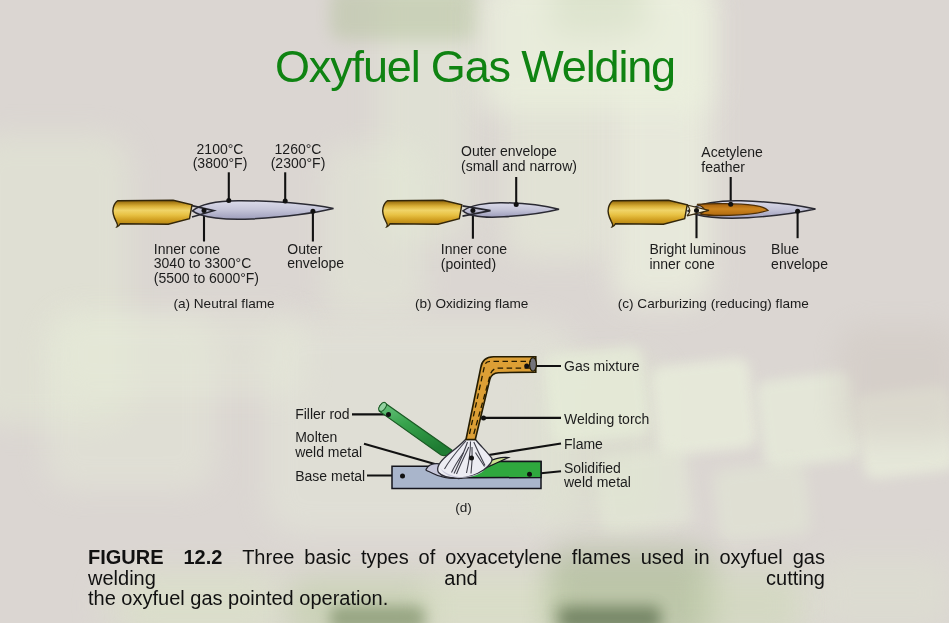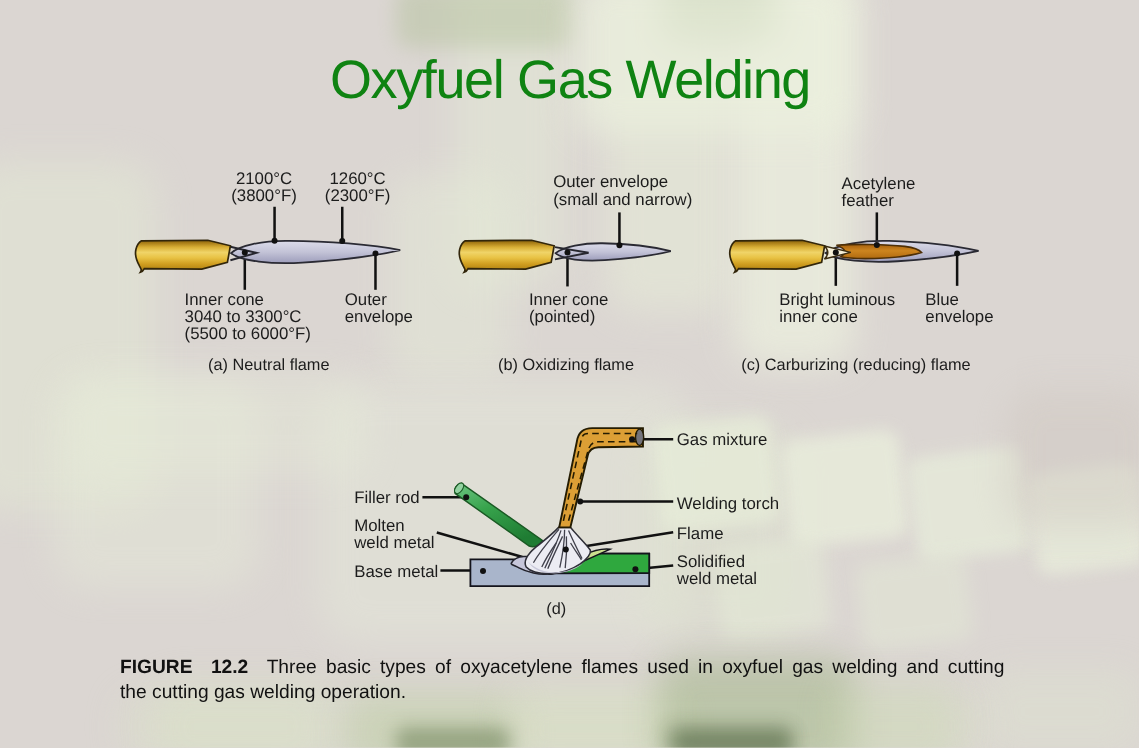--- a/index.html
+++ b/index.html
@@ -1,20 +1,20 @@
 <!DOCTYPE html>
 <html><head>
 <meta charset="utf-8">
 <style>
 html,body{margin:0;padding:0;}
 body{width:949px;height:623px;overflow:hidden;position:relative;background:#dbd6d2;font-family:"Liberation Sans",sans-serif;}
 #bg{position:absolute;left:0;top:0;width:949px;height:623px;overflow:hidden;}
 .blob{position:absolute;filter:blur(14px);}
 #main{position:absolute;left:0;top:0;}
-#cap{position:absolute;left:100px;top:547.4px;width:737px;font-size:16px;line-height:20.3px;color:#111;}
+#cap{position:absolute;left:88px;top:547.4px;width:737px;font-size:20px;line-height:20.3px;color:#111;}
 .jl{display:block;text-align:justify;text-align-last:justify;}
 </style>
 </head>
 <body>
 <div id="bg">
 <div class="blob" style="left:378px;top:-30px;width:92px;height:270px;background:#e4ead6;opacity:.5;border-radius:25px"></div>
 <div class="blob" style="left:505px;top:-30px;width:105px;height:290px;background:#e7ecd8;opacity:.55;border-radius:25px"></div>
 <div class="blob" style="left:612px;top:-25px;width:100px;height:330px;background:#edf1df;opacity:.7;border-radius:25px"></div>
 <div class="blob" style="left:552px;top:-20px;width:95px;height:55px;background:#93a97c;opacity:.45;border-radius:12px"></div>
 <div class="blob" style="left:330px;top:-12px;width:150px;height:52px;background:#b2c199;opacity:.45;border-radius:12px;filter:blur(8px)"></div>
@@ -202,14 +202,14 @@
 <circle cx="526.7" cy="366" r="2.5"></circle>
 <circle cx="483.5" cy="417.9" r="2.5"></circle>
 <circle cx="471.5" cy="458" r="2.5"></circle>
 <circle cx="529.5" cy="474.3" r="2.5"></circle>
 <circle cx="388.5" cy="414.4" r="2.5"></circle>
 <circle cx="402.5" cy="475.9" r="2.5"></circle>
 </g>
 </svg>
 <div id="cap">
 <div class="jl"><b>FIGURE&nbsp;&nbsp;12.2</b>&nbsp;&nbsp;Three basic types of oxyacetylene flames used in oxyfuel gas welding and cutting</div>
-<div>the cutting gas welding operation.</div>
+<div>the oxyfuel gas pointed operation.</div>
 </div>
 
 </body></html>

